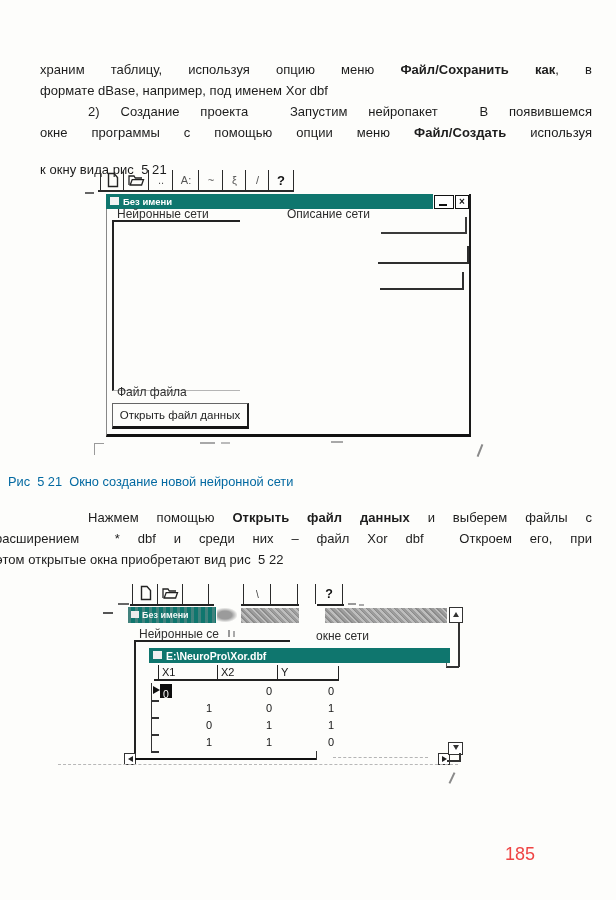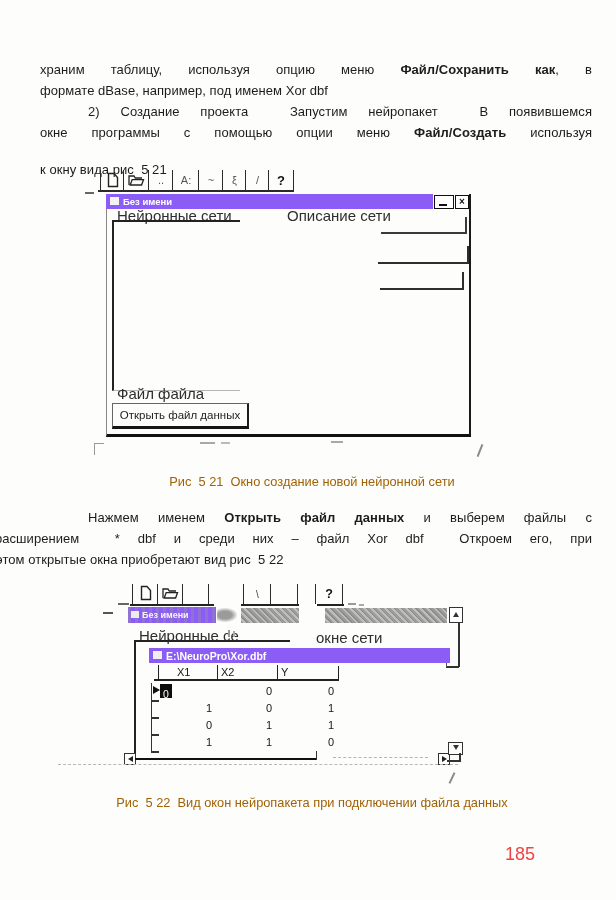--- a/index.html
+++ b/index.html
@@ -3,29 +3,29 @@
 <meta charset="utf-8">
 <style>
   html,body{margin:0;padding:0;background:#e9e9e9;}
   .page{position:relative;width:616px;height:900px;background:#fdfdfb;overflow:hidden;
         font-family:"Liberation Sans",sans-serif;color:#1d1d1d;}
   .abs{position:absolute;}
   .tl{position:absolute;box-sizing:border-box;font-size:13px;line-height:21px;
       letter-spacing:.05px;white-space:pre-wrap;color:#1c1c1c;}
   .just{text-align:justify;text-align-last:justify;}
   .tl b{font-weight:700;}
-  .caption{position:absolute;left:16px;width:592px;text-align:center;font-size:12.8px;
-           white-space:pre-wrap;color:#a16207;}
-  .lbl{position:absolute;font-size:15px;color:#2e2e2e;white-space:pre;}
+  .caption{position:absolute;left:8px;width:592px;font-size:12.8px;
+           white-space:pre-wrap;color:#0369a1;}
+  .lbl{position:absolute;font-size:12px;color:#2e2e2e;white-space:pre;}
   .cell{position:absolute;top:170px;height:20px;border-left:1.5px solid #2b2b2b;
         text-align:center;}
   .cell2{position:absolute;top:584px;height:20px;border-left:1.5px solid #2b2b2b;
         text-align:center;}
   .glyph{font-size:11px;color:#555;display:inline-block;padding-top:3px;}
-  .bar{position:absolute;background:#8b5cf6;}
+  .bar{position:absolute;background:#0f766e;}
   .titletext{font-weight:700;color:#fff;white-space:pre;}
   .tex{position:absolute;background:repeating-linear-gradient(45deg,#8b8b8b 0 2px,#b3b3b3 2px 4px,#777 4px 5px);opacity:.85;}
   .num{position:absolute;width:30px;text-align:right;font-size:11px;color:#161616;}
   .hdr{position:absolute;font-size:11px;color:#161616;white-space:pre;}
   .tri-r{width:0;height:0;border-left:7px solid #111;border-top:4px solid transparent;border-bottom:4px solid transparent;}
   .tri-r-sm{width:0;height:0;border-left:5px solid #222;border-top:3px solid transparent;border-bottom:3px solid transparent;}
   .tri-l-sm{width:0;height:0;border-right:5px solid #222;border-top:3px solid transparent;border-bottom:3px solid transparent;}
   .tri-u-sm{width:0;height:0;border-bottom:5px solid #333;border-left:3.5px solid transparent;border-right:3.5px solid transparent;}
   .tri-d-sm{width:0;height:0;border-top:5px solid #333;border-left:3.5px solid transparent;border-right:3.5px solid transparent;}
   .dash{position:absolute;background:#8a8a8a;}
@@ -85,21 +85,21 @@
     <div class="abs" style="left:94px;top:443px;width:9px;height:11px;border-left:1.5px solid #9a9a9a;border-top:1.5px solid #9a9a9a;"></div>
     <div class="dash" style="left:200px;top:442px;width:15px;height:2px;background:#a8a8a8;"></div>
     <div class="dash" style="left:221px;top:442px;width:9px;height:2px;background:#bbb;"></div>
     <div class="dash" style="left:331px;top:441px;width:12px;height:2px;background:#a8a8a8;"></div>
     <div class="dash" style="left:479px;top:444px;width:2px;height:13px;transform:rotate(22deg);"></div>
   </div>
 
   <div class="caption" style="top:474px;">Рис  5 21  Окно создание новой нейронной сети</div>
 
   <div>
-    <div class="tl just" style="left:-8px;top:507px;width:600px;padding-left:96px;"><span>Нажмем именем </span><b>Открыть файл данных</b><span> и выберем файлы с</span></div>
+    <div class="tl just" style="left:-8px;top:507px;width:600px;padding-left:96px;"><span>Нажмем помощью </span><b>Открыть файл данных</b><span> и выберем файлы с</span></div>
     <div class="tl just" style="left:-8px;top:528px;width:600px;padding-left:3px;">расширением  * dbf и среди них – файл Xor dbf  Откроем его, при</div>
     <div class="tl" style="left:-8px;top:549px;width:600px;padding-left:4px;">этом открытые окна приобретают вид рис  5 22</div>
   </div>
 
   <div>
 
     <div class="dash" style="left:118px;top:603px;width:11px;height:2px;background:#666;"></div>
     <div class="cell2" style="left:132px;width:25px;"><svg width="12" height="16" viewBox="0 0 12 16" style="margin-top:1px">
           <path d="M1.5 1.5 h5.5 l3.5 4 v9 H1.5 Z" fill="none" stroke="#222" stroke-width="1.4"></path>
         </svg></div>
@@ -141,21 +141,21 @@
 
     <div class="bar" style="left:149px;top:648px;width:301px;height:15px;">
       <div class="abs" style="left:4px;top:3px;width:9px;height:8px;background:#f0f0f0;"></div>
       <span class="titletext abs" style="left:17px;top:2px;font-size:10.5px;">E:\NeuroPro\Xor.dbf</span>
     </div>
 
     <div class="abs" style="left:158px;top:665px;height:15px;border-left:1.5px solid #222;"></div>
     <div class="abs" style="left:217px;top:665px;height:15px;border-left:1.5px solid #222;"></div>
     <div class="abs" style="left:277px;top:665px;height:15px;border-left:1.5px solid #222;"></div>
     <div class="abs" style="left:338px;top:666px;height:15px;border-left:1.5px solid #222;"></div>
-    <span class="hdr" style="left:177px;top:666px;">X1</span>
+    <span class="hdr" style="left:162px;top:666px;">X1</span>
     <span class="hdr" style="left:221px;top:666px;">X2</span>
     <span class="hdr" style="left:281px;top:666px;">Y</span>
     <div class="abs" style="left:154px;top:679px;width:184px;border-top:2px solid #222;"></div>
 
     <div class="abs" style="left:151px;top:683px;height:70px;border-left:1.5px solid #333;"></div>
     <div class="dash" style="left:151px;top:700px;width:8px;height:1.5px;background:#333;"></div>
     <div class="dash" style="left:151px;top:717px;width:8px;height:1.5px;background:#333;"></div>
     <div class="dash" style="left:151px;top:734px;width:8px;height:1.5px;background:#333;"></div>
     <div class="dash" style="left:151px;top:751px;width:8px;height:1.5px;background:#333;"></div>
     <div class="abs tri-r" style="left:153px;top:686px;"></div>
@@ -187,17 +187,16 @@
       </div>
     <div class="abs" style="left:448px;top:742px;width:13px;height:11px;border:1.5px solid #333;background:#fff;">
         <div class="tri-d-sm" style="margin:2px auto 0;"></div>
       </div>
     <div class="abs" style="left:459px;top:753px;height:8px;border-right:2px solid #333;"></div>
     <div class="abs" style="left:447px;top:760px;width:14px;border-top:2px solid #333;"></div>
     <div class="abs" style="left:58px;top:764px;width:400px;border-top:1.5px dashed #b8b8b8;"></div>
     <div class="dash" style="left:451px;top:772px;width:2px;height:12px;transform:rotate(25deg);"></div>
   </div>
 
-  <div class="caption" style="top:795px;">Рис  5 22  Вид окон нейропакета при подключении файла данных</div>
 
   <div class="abs" style="left:505px;top:844px;font-size:18px;color:#ef4444;">185</div>
 
 </div>
 
 </body></html>

